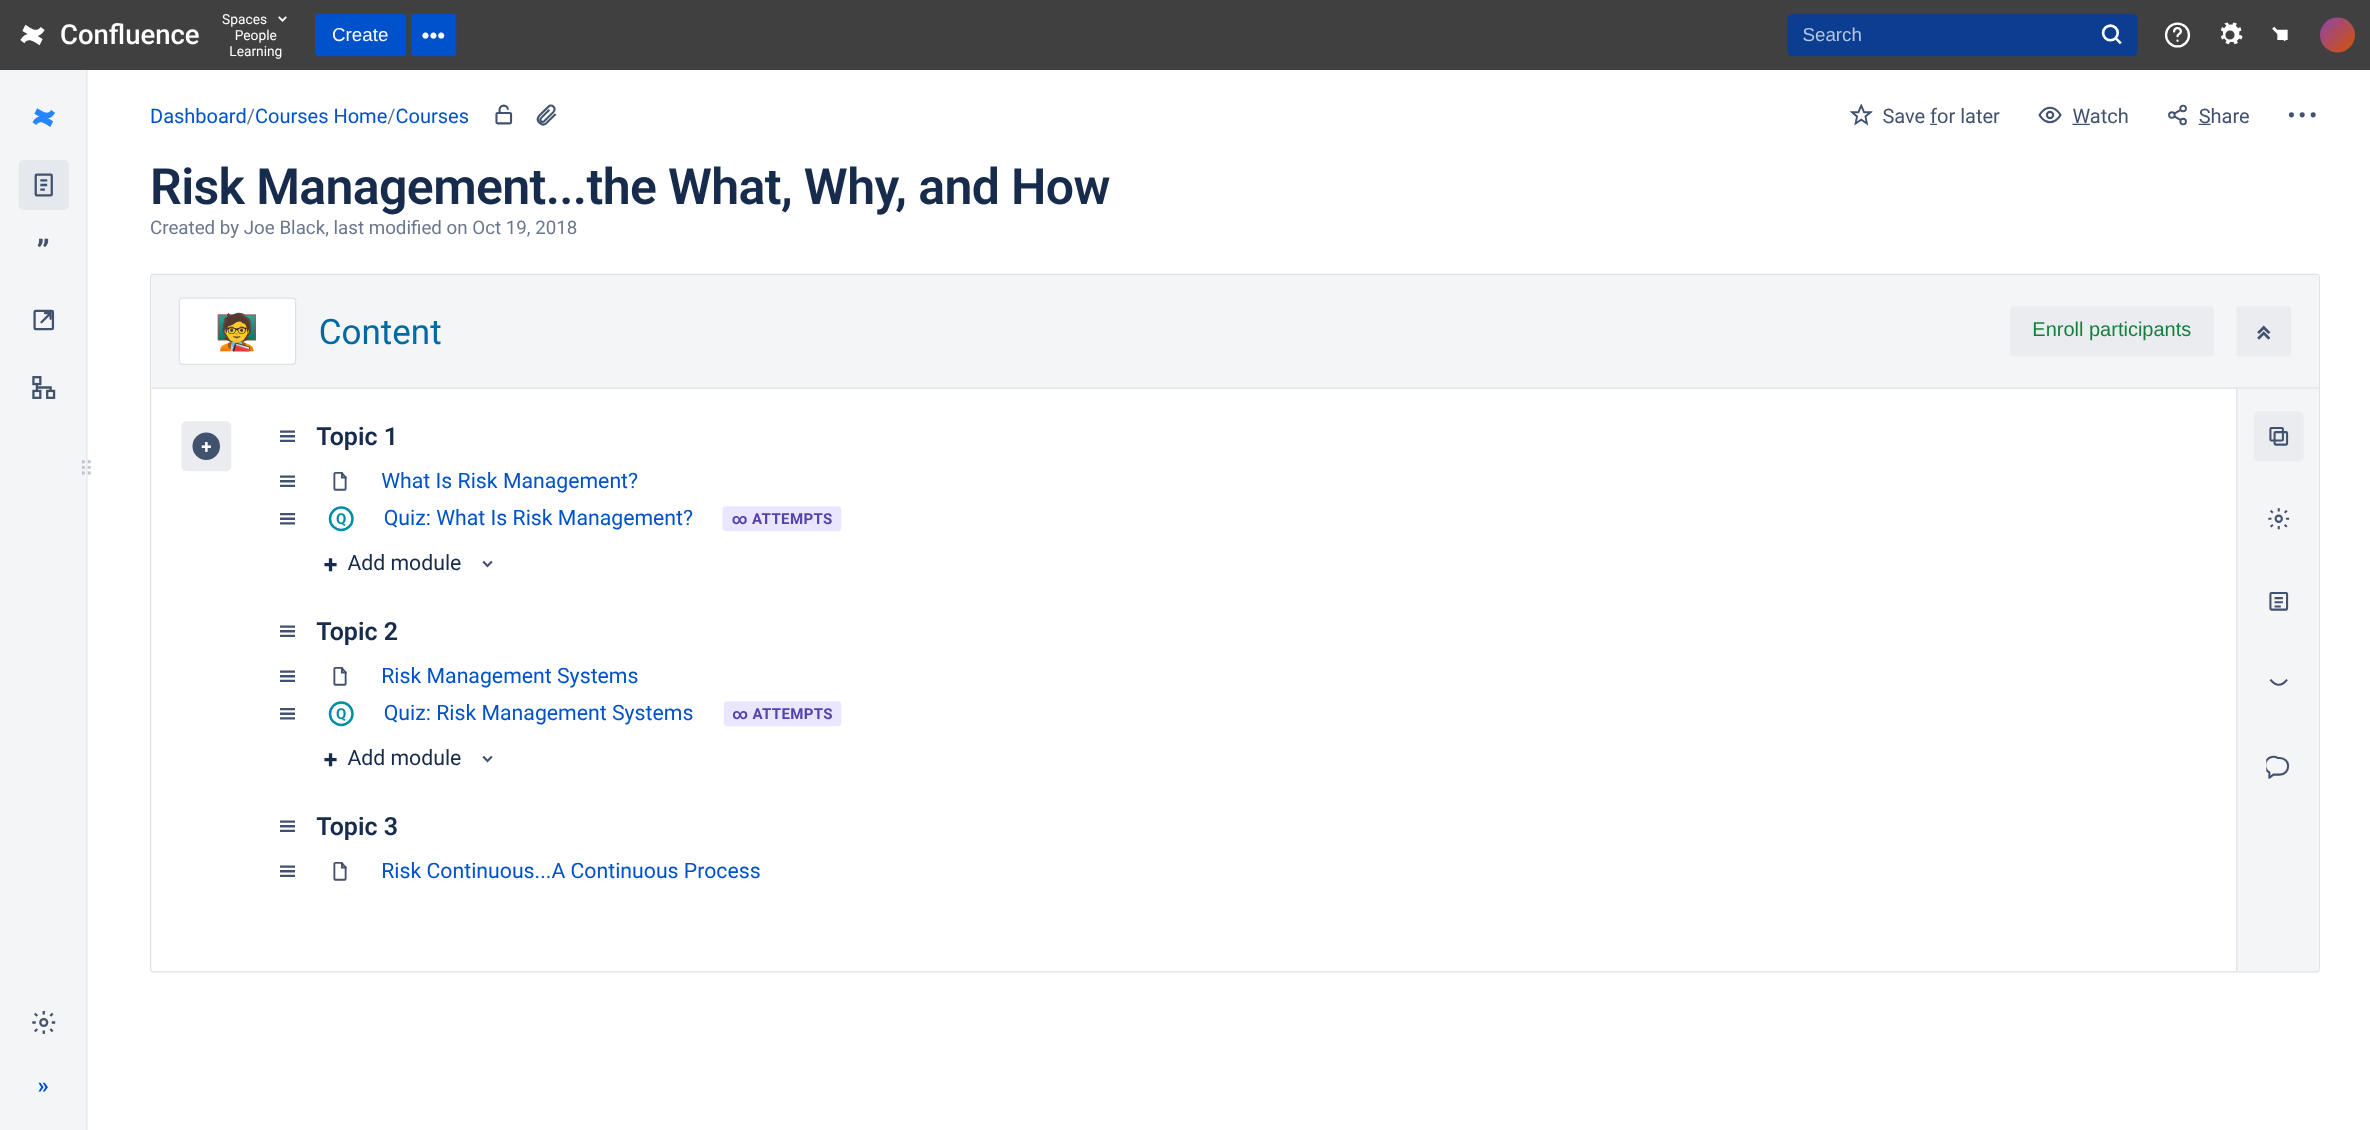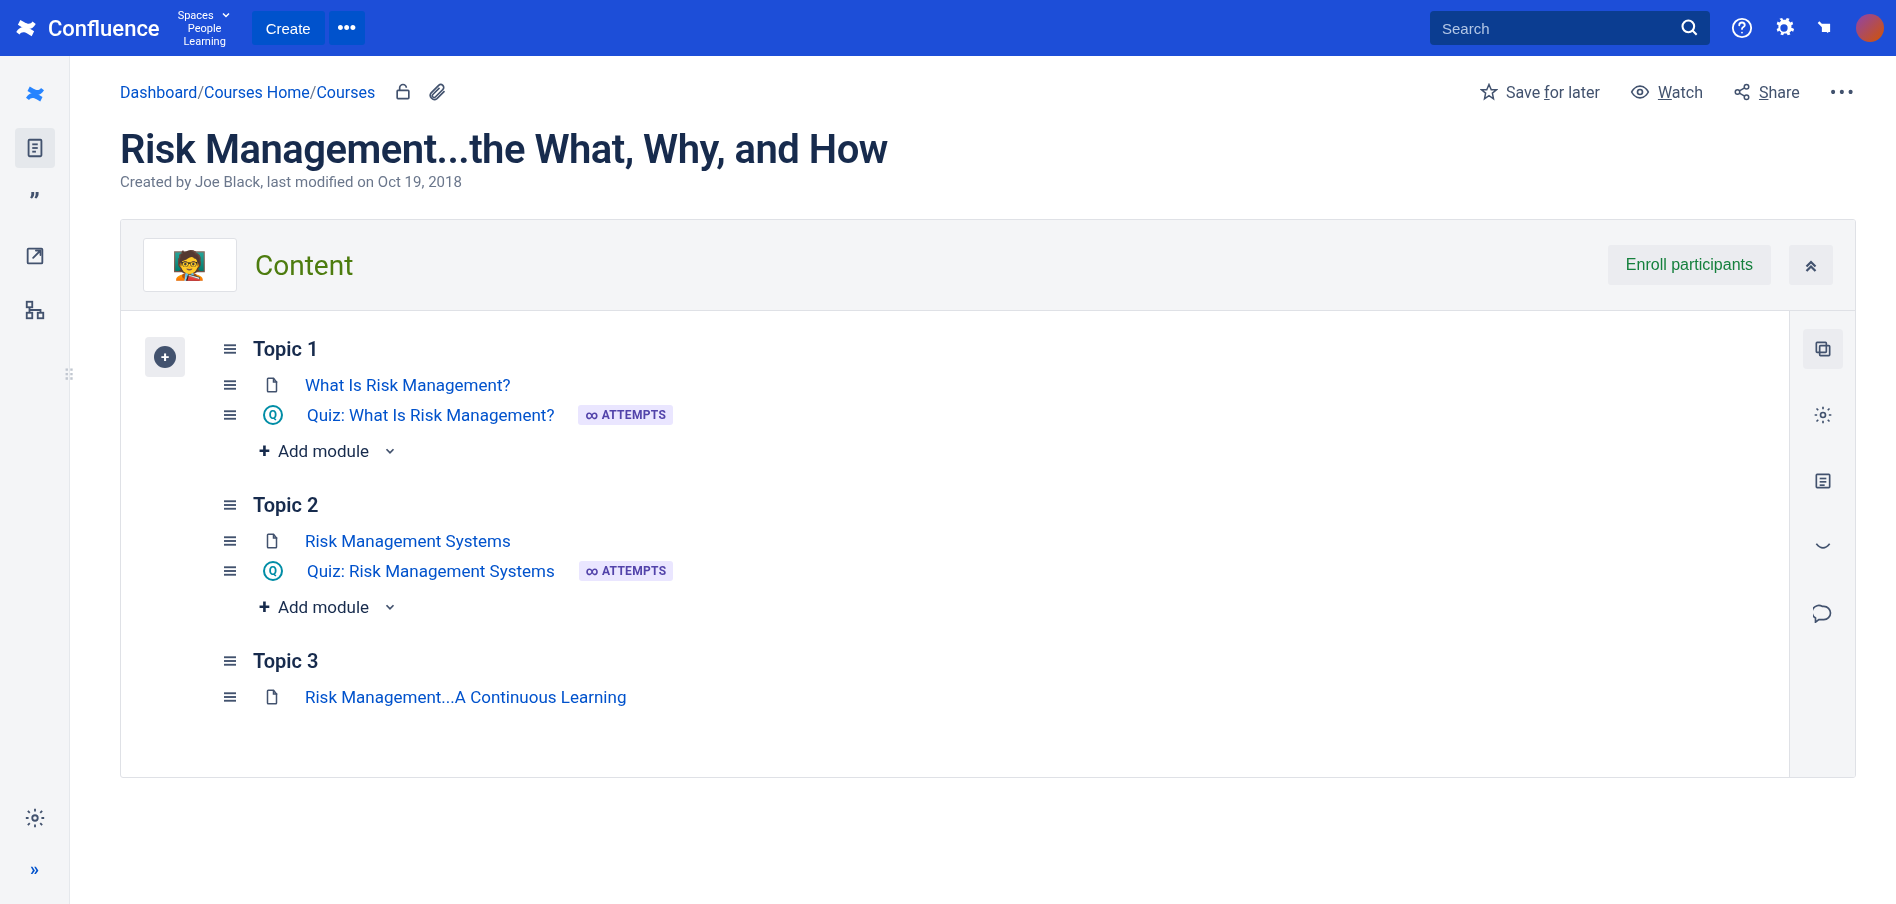--- a/index.html
+++ b/index.html
@@ -1,17 +1,17 @@
 <!DOCTYPE html>
 <html><head>
 <meta charset="utf-8">
 <style>
   * { box-sizing: border-box; margin: 0; padding: 0; }
   body { font-family: -apple-system, BlinkMacSystemFont, "Segoe UI", Roboto, Arial, sans-serif; font-size: 14px; color: #172B4D; background: #fff; overflow: hidden; }
-  .topbar { height: 56px; background: #1d4ed8; display: flex; align-items: center; padding: 0 12px; color: #fff; }
+  .topbar { height: 56px; background: #404040; display: flex; align-items: center; padding: 0 12px; color: #fff; }
   .logo { display: flex; align-items: center; gap: 8px; font-size: 22px; font-weight: 500; margin-right: 18px; }
   .logo-icon { width: 28px; height: 28px; display:flex; align-items:center; justify-content:center; }
   .nav { display: flex; align-items: center; font-size: 11px; flex-direction: column; }
   .nav-item { display: flex; align-items: center; gap: 6px; cursor: pointer; }
   .create-btn { background: #0052CC; color: #fff; height: 34px; padding: 0 14px; border: none; border-radius: 3px; font-size: 15px; font-weight: 500; cursor: pointer; margin-left: 20px; text-align: right; }
   .create-more { background: #0052CC; height: 34px; width: 36px; border:none; border-radius:3px; color:#fff; font-size:18px; cursor:pointer; margin-left:4px; display:flex; align-items:center; justify-content:center; }
   .top-spacer { flex: 1; }
   .search-wrap { position: relative; }
   .search-input { width: 280px; height: 34px; background: #0B3D91; border: none; border-radius: 4px; padding: 0 36px 0 12px; color: #fff; font-size: 15px; }
   .search-input::placeholder { color: #B3C7E6; }
@@ -37,21 +37,21 @@
   .page-actions { display:flex; align-items:center; gap:30px; color:#42526E; font-size:16px; }
   .pa-item { display:flex; align-items:center; gap:8px; cursor:pointer; }
   .pa-item .accel { text-decoration: underline; text-decoration-color:#42526E; }
 
   .page-title { font-size: 40px; font-weight: 600; color:#172B4D; margin-top: 22px; letter-spacing:-0.5px; }
   .page-sub { color:#6B778C; font-size:15px; }
 
   .panel { margin-top: 28px; border:1px solid #DFE1E6; border-radius: 3px; background:#fff; overflow:hidden; }
   .panel-head { background:#F4F5F7; border-bottom:1px solid #DFE1E6; padding: 18px 22px; display:flex; align-items:center; gap:18px; }
   .thumb { width: 94px; height: 54px; background:#fff; border:1px solid #DFE1E6; border-radius:3px; display:flex; align-items:center; justify-content:center; font-size:28px; }
-  .panel-title { font-size: 28px; color:#4d7c0f; font-weight:400; flex:1; }
+  .panel-title { font-size: 28px; color:#0369a1; font-weight:400; flex:1; }
   .enroll-btn { background:#EBECF0; border:none; height:40px; padding:0 18px; border-radius:3px; font-size:16px; color:#15803d; cursor:pointer; }
   .collapse-btn { background:#EBECF0; border:none; width:44px; height:40px; border-radius:3px; display:flex; align-items:center; justify-content:center; cursor:pointer; color:#42526E; font-weight:bold; }
 
   .panel-body { display:flex; }
   .content-area { flex:1; padding: 26px 24px 40px 24px; }
   .add-circle { width:40px; height:40px; border-radius:4px; background:#EBECF0; display:flex; align-items:center; justify-content:center; cursor:pointer; float:left; margin-right:28px; }
   .plus-circle { width:22px; height:22px; border-radius:50%; background:#42526E; color:#fff; display:flex; align-items:center; justify-content:center; font-size:15px; font-weight:bold; }
 
   .topics { margin-left: 76px; }
   .topic-block { margin-bottom: 30px; }
@@ -377,21 +377,21 @@
                       <line x1="4" y1="12" x2="20" y2="12"></line>
                       <line x1="4" y1="17" x2="20" y2="17"></line>
                     </svg>
                   </span>
                   <span class="doc-icon">
                     <svg width="18" height="18" viewBox="0 0 24 24" fill="none" stroke="#42526E" stroke-width="2">
                       <path d="M14 3H7a1 1 0 00-1 1v16a1 1 0 001 1h10a1 1 0 001-1V8z"></path>
                       <path d="M14 3v5h5"></path>
                     </svg>
                   </span>
-                  <a>Risk Management...A Continuous Learning</a>
+                  <a>Risk Continuous...A Continuous Process</a>
                 </div>
               </div>
             </div>
         </div>
         <div class="side-rail">
           <div class="side-icon active">
             <svg width="20" height="20" viewBox="0 0 24 24" fill="none" stroke="#42526E" stroke-width="2">
                 <rect x="8" y="8" width="12" height="12" rx="1"></rect>
                 <rect x="4" y="4" width="12" height="12" rx="1"></rect>
               </svg>

